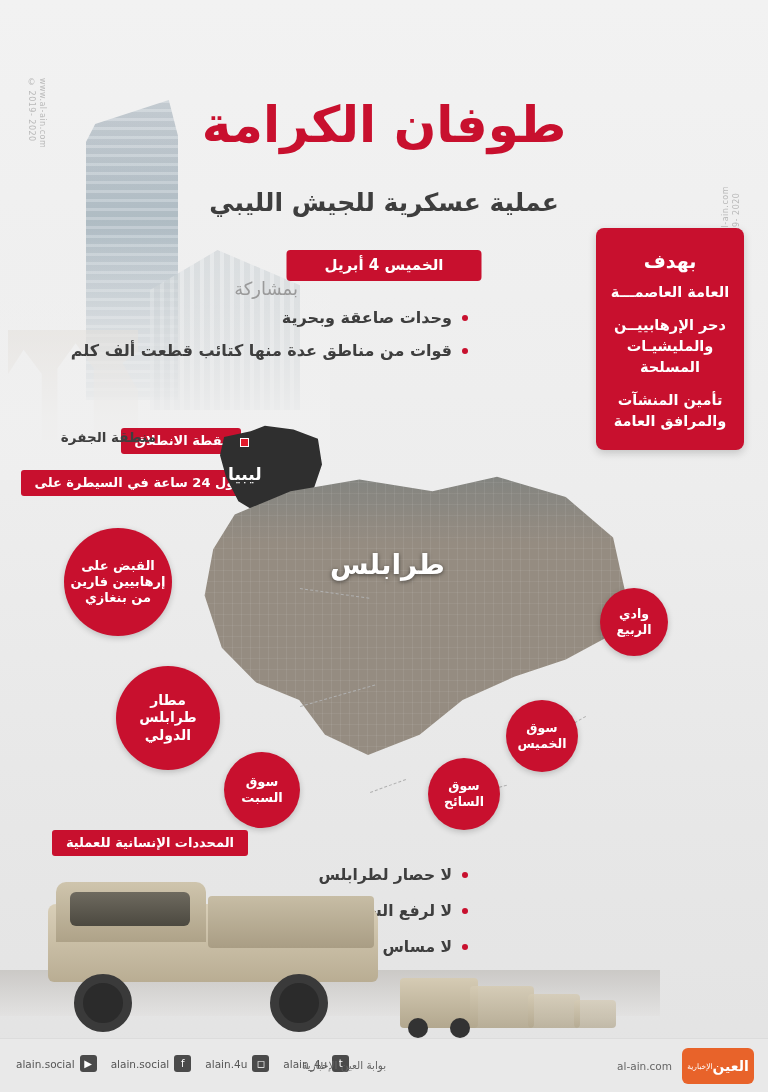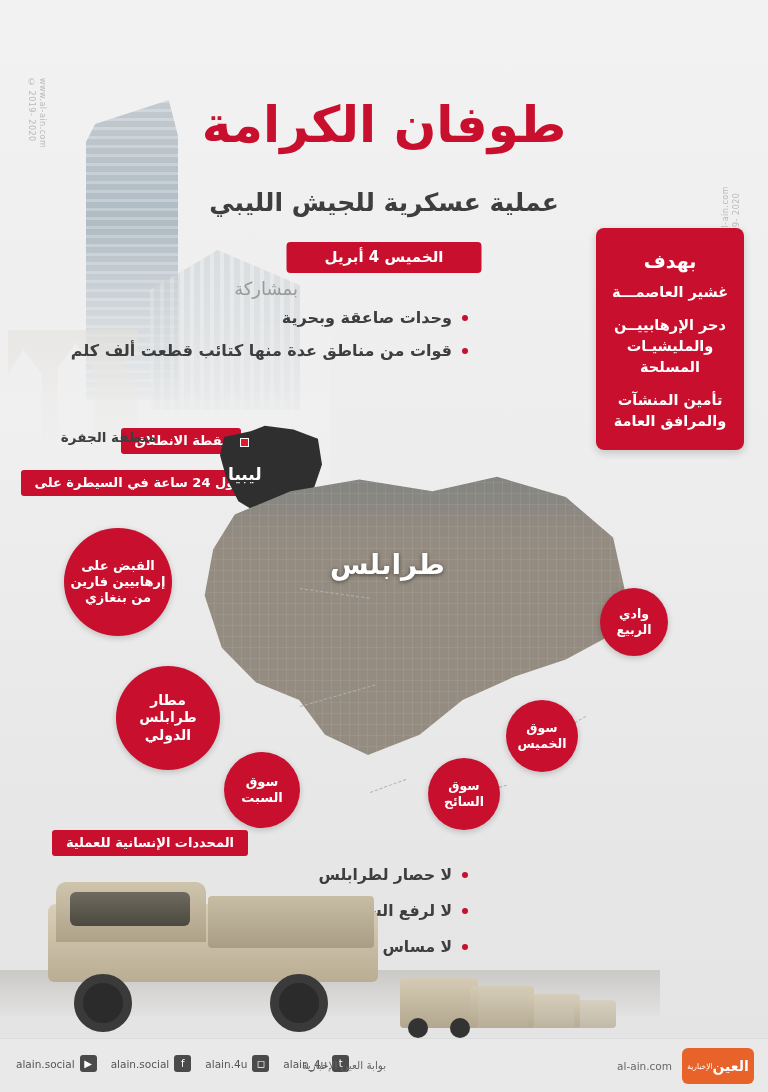--- a/index.html
+++ b/index.html
@@ -62,21 +62,21 @@
     position: absolute; top: 96px; right: 0; left:0; text-align: center;
     font-size: 50px; font-weight: 700; color: #c8102e;
     letter-spacing: -1px;
     font-family: "DejaVu Sans","Liberation Sans",sans-serif;
   }
   .subtitle {
     position: absolute; top: 188px; left: 0; right: 0; text-align: center;
     font-size: 25px; font-weight: 700; color: #3e3e3e;
   }
   .date-pill {
-    position: absolute; top: 242px; left: 50%; transform: translateX(-50%);
+    position: absolute; top: 250px; left: 50%; transform: translateX(-50%);
     background: #c8102e; color: #fff; font-size: 15px; font-weight: 700;
     padding: 6px 38px 7px; border-radius: 4px; white-space: nowrap;
   }
 
   
   .goal-panel {
     position: absolute; right: 24px; top: 228px; width: 148px;
     background: #c8102e; color: #fff; border-radius: 8px;
     padding: 22px 12px 18px; text-align: center;
     box-shadow: 0 3px 8px rgba(0,0,0,.18);
@@ -265,21 +265,21 @@
 © 2019- 2020</div>
   <div class="wm right">www.al-ain.com
 © 2019- 2020</div>
 
   <div class="title">طوفان الكرامة</div>
   <div class="subtitle">عملية عسكرية للجيش الليبي</div>
   <div class="date-pill">الخميس 4 أبريل</div>
 
   <div class="goal-panel">
     <h3>بهدف</h3>
-    <div class="goal">غشير العاصمـــة</div>
+    <div class="goal">العامة العاصمـــة</div>
     <div class="goal">دحر الإرهابييــن والمليشيـات المسلحة</div>
     <div class="goal">تأمين المنشآت والمرافق العامة</div>
   </div>
 
   <div class="part-head">بمشاركة</div>
   <div class="bullet-list">
     <div class="bullet-row">
       <span class="dot"></span>
       <span class="txt">وحدات صاعقة وبحرية</span>
     </div>

